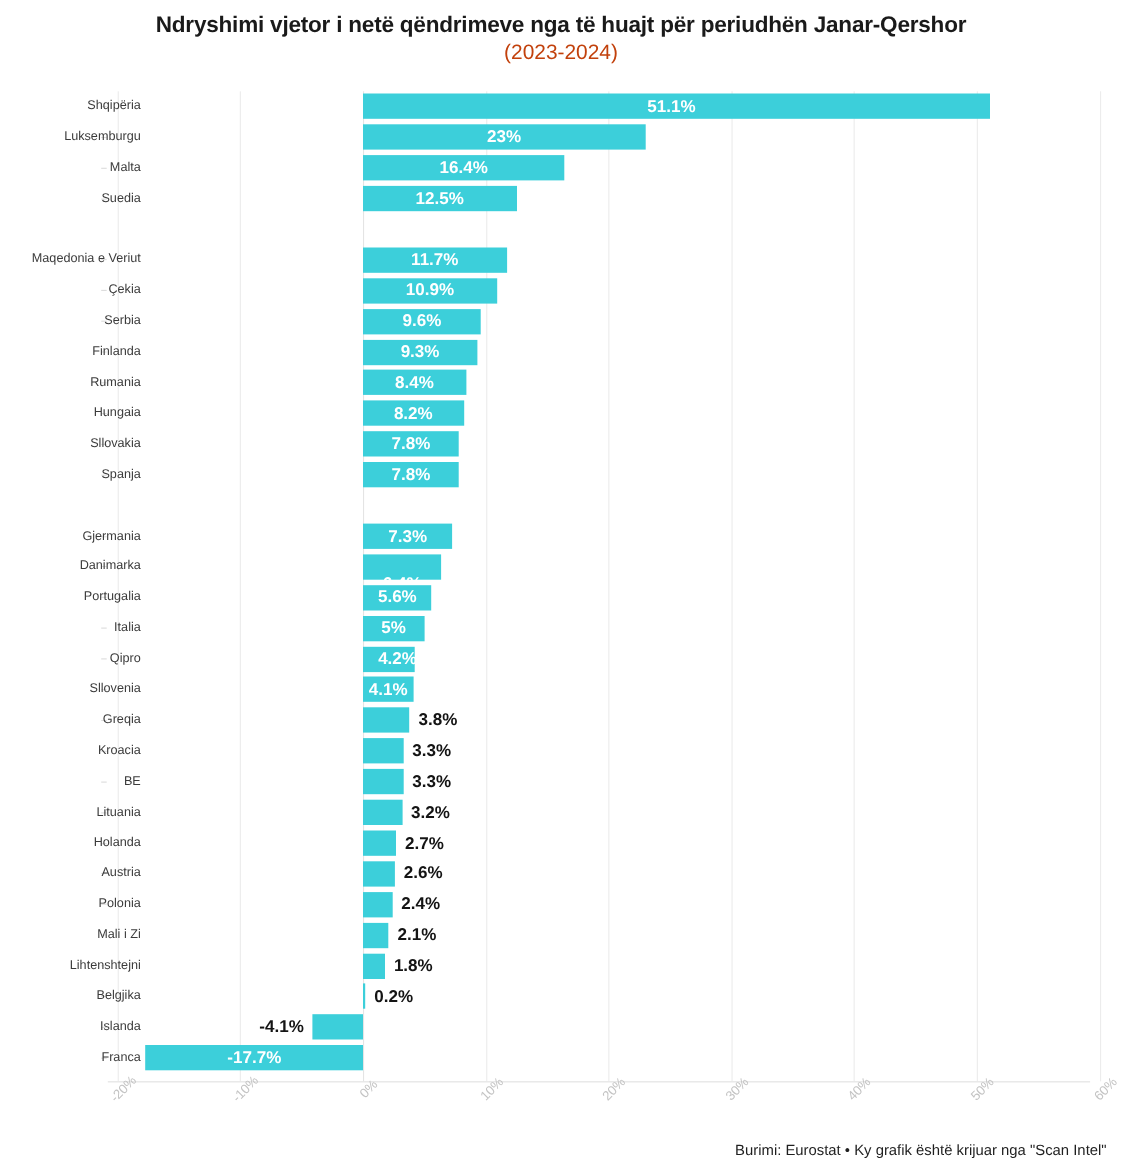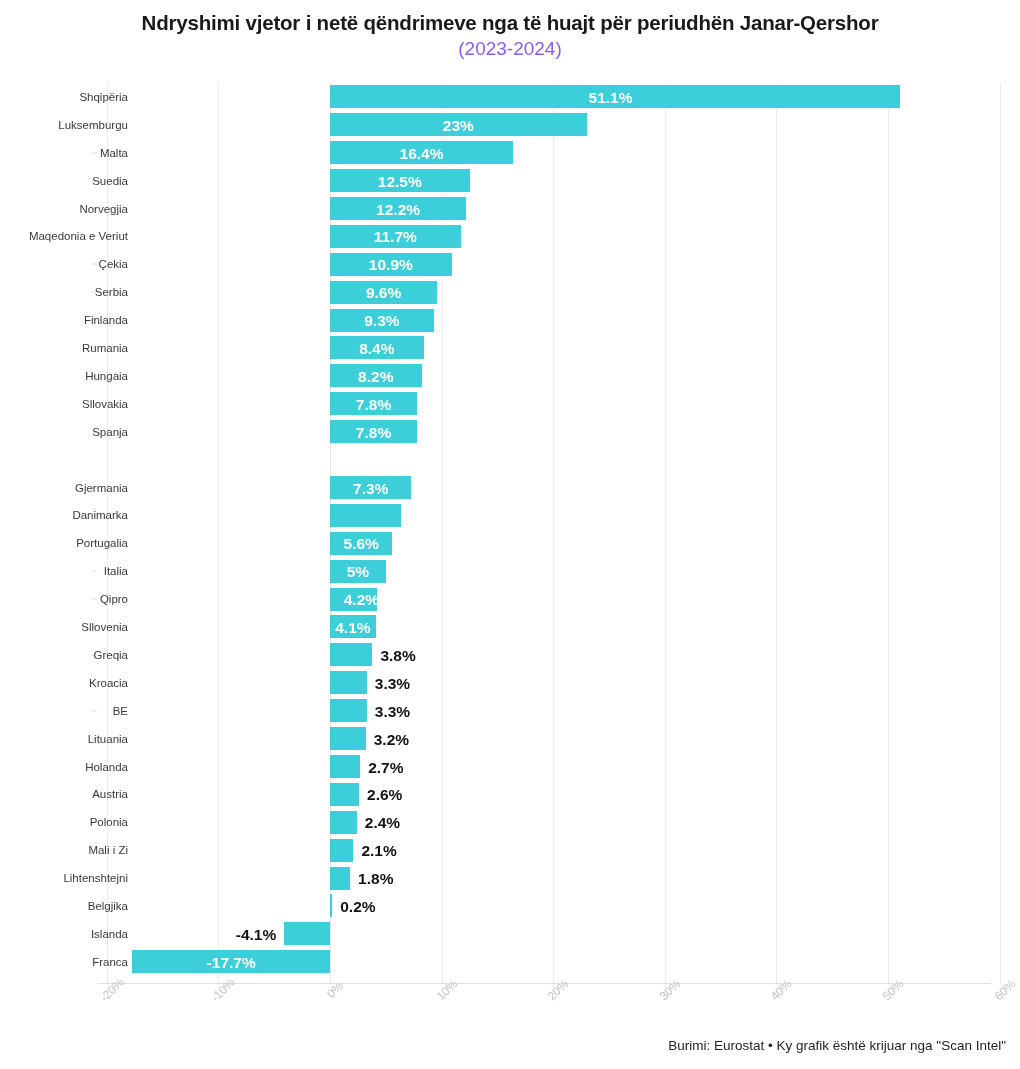--- a/index.html
+++ b/index.html
@@ -27,21 +27,21 @@
     font-size: 20.5px;
     font-weight: bold;
     color: #1a1a1a;
     letter-spacing: -0.2px;
     line-height: 25px;
     white-space: nowrap;
   }
   #chart-subtitle {
     font-size: 19px;
     font-weight: normal;
-    color: #8b5cf6;
+    color: #c2410c;
     line-height: 25px;
     margin-top: 1px;
   }
 
   
   #plot {
     position: absolute;
     left: 0;
     top: 83px;
     width: 1020px;
@@ -175,26 +175,20 @@
           <div class="cat-label">Malta</div>
           <div class="bar" style="left: 330px; width: 183.024px; background: rgb(60, 207, 218);"></div>
           <div class="val inside" style="left: 330px; width: 183.024px; text-align: center;">16.4%</div>
         </div>
         <div class="row" style="top: 83.7px;">
           <div class="tickmark"></div>
           <div class="cat-label">Suedia</div>
           <div class="bar" style="left: 330px; width: 139.5px; background: rgb(60, 207, 218);"></div>
           <div class="val inside" style="left: 330px; width: 139.5px; text-align: center;">12.5%</div>
         </div>
-        <div class="row" style="top: 111.6px;">
-          <div class="tickmark"></div>
-          <div class="cat-label">Norvegjia</div>
-          <div class="bar" style="left: 330px; width: 136.152px; background: rgb(60, 207, 218);"></div>
-          <div class="val inside" style="left: 330px; width: 136.152px; text-align: center;">12.2%</div>
-        </div>
         <div class="row" style="top: 139.5px;">
           <div class="tickmark"></div>
           <div class="cat-label">Maqedonia e Veriut</div>
           <div class="bar" style="left: 330px; width: 130.572px; background: rgb(60, 207, 218);"></div>
           <div class="val inside" style="left: 330px; width: 130.572px; text-align: center;">11.7%</div>
         </div>
         <div class="row" style="top: 167.4px;">
           <div class="tickmark"></div>
           <div class="cat-label">Çekia</div>
           <div class="bar" style="left: 330px; width: 121.644px; background: rgb(60, 207, 218);"></div>

